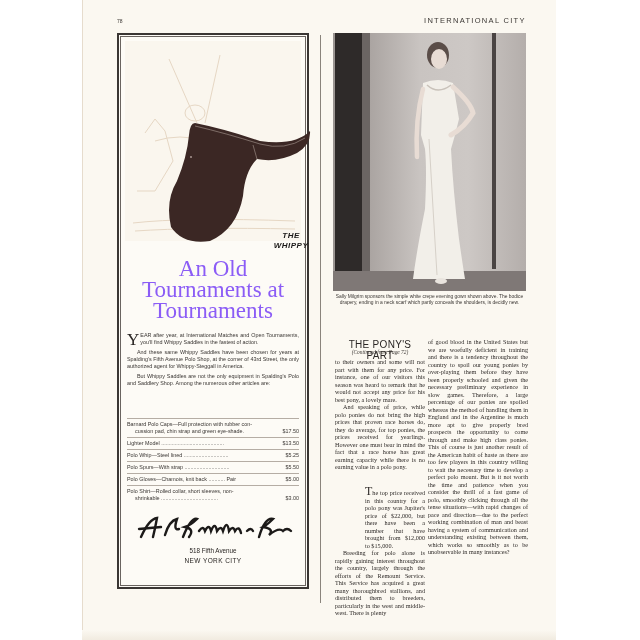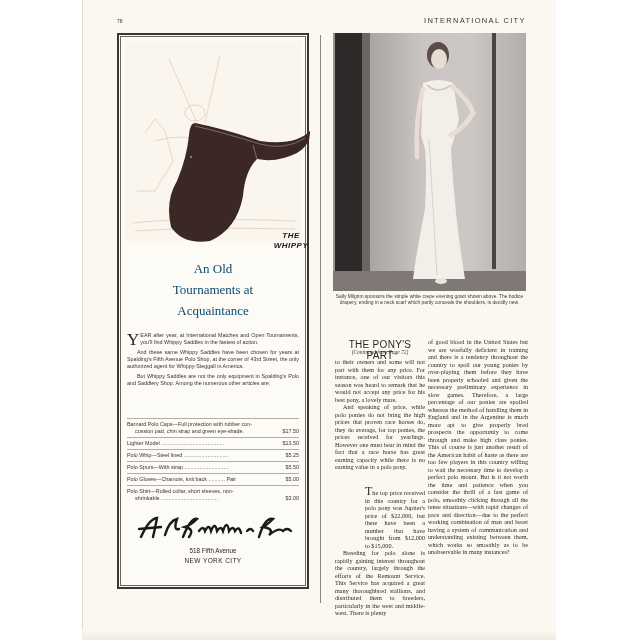--- a/index.html
+++ b/index.html
@@ -37,21 +37,21 @@
     }
     .ad-sketch { position: absolute; left: 0; top: 0; width: 176px; height: 200px; }
     .saddle { position: absolute; left: 40px; top: 70px; width: 150px; height: 135px; }
     .whippy-label {
       position: absolute; left: 143px; top: 142px; width: 46px;
       font-family: "Liberation Sans", sans-serif; font-style: italic; font-weight: bold;
       font-size: 8px; line-height: 10px; text-align: center; letter-spacing: 0.5px; color: #1c1a19; margin-top: 48px;
     }
     .ad-headline {
       position: absolute; left: 6px; top: 223px; width: 176px; text-align: center;
-      font-family: "Liberation Serif", serif; font-size: 13px; line-height: 21px; color: #0c4a6e;
+      font-family: "Liberation Serif", serif; font-size: 23px; line-height: 21px; color: #8b5cf6;
     }
     .ad-body {
       position: absolute; left: 8px; top: 297px; width: 172px;
       font-family: "Liberation Sans", sans-serif; font-size: 5.4px; line-height: 7px; color: #3a3633;
       text-align: justify;
     }
     .ad-body p { margin-bottom: 3px; }
     .ad-body p.indent { text-indent: 10px; }
     .dropcap {
       float: left; font-family: "Liberation Serif", serif; font-size: 17px; line-height: 13px;
@@ -143,21 +143,21 @@
     </svg>
     <div class="whippy-label">
       <div>THE</div>
       <div>WHIPPY</div>
     </div>
   </div>
 
   <div class="ad-headline">
     <div>An Old</div>
     <div>Tournaments at</div>
-    <div>Acquaintance</div>
+    <div>Tournaments</div>
   </div>
 
   <div class="ad-body">
     <p><span class="dropcap">Y</span><span>EAR after year, at International Matches and Open Tournaments, you'll find Whippy Saddles in the fastest of action.</span></p>
     <p class="indent">And these same Whippy Saddles have been chosen for years at Spalding's Fifth Avenue Polo Shop, at the corner of 43rd Street, the only authorized agent for Whippy-Steggall in America.</p>
     <p class="indent">But Whippy Saddles are not the only equipment in Spalding's Polo and Saddlery Shop. Among the numerous other articles are:</p>
   </div>
 
   <div class="price-list">
     <div class="price-item">

